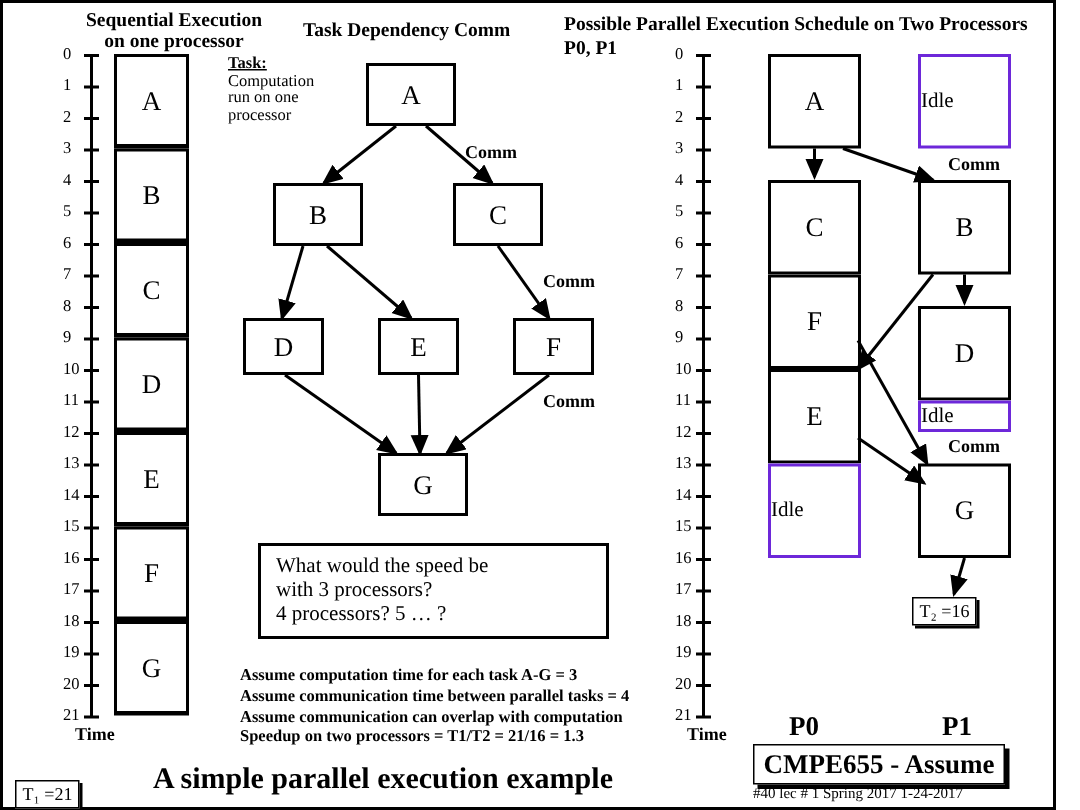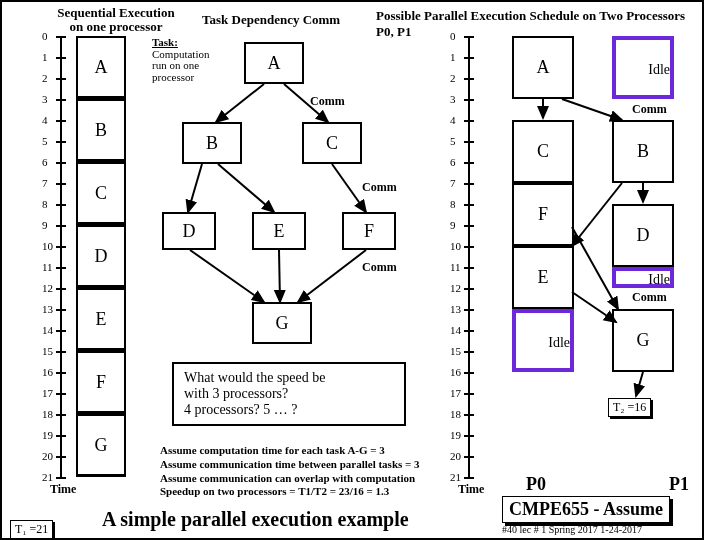--- a/index.html
+++ b/index.html
@@ -2,21 +2,21 @@
 <html><head>
 <meta charset="utf-8">
 <style>
   body { margin:0; padding:0; background:#fff; font-family:"Times New Roman",serif; }
   .page { position:relative; width:704px; height:540px; border:2px solid #000; box-sizing:border-box; }
   .abs { position:absolute; }
   .bold { font-weight:bold; }
   .hdr { font-size:13px; }
   .tick { font-size:11px; }
   .task-box { position:absolute; border:2px solid #000; background:#fff; text-align:center; font-size:18px; font-weight:normal; box-sizing:border-box; }
-  .idle-box { position:absolute; border:4px solid #6d28d9; background:#fff; text-align:right; font-size:14px; box-sizing:border-box; }
+  .idle-box { position:absolute; border:2px solid #6d28d9; background:#fff; text-align:left; font-size:14px; box-sizing:border-box; }
   .small { font-size:12px; }
   .note { font-size:11px; }
   .big-title { font-size:20px; font-weight:bold; }
   .course { font-size:18px; font-weight:bold; border:1px solid #000; padding:2px 6px; background:#fff; box-shadow:3px 3px #000;}
   .seq-bar { position:absolute; left:74px; width:50px; border:2px solid #000; border-bottom:3px solid #000; box-sizing:border-box; text-align:center; font-size:18px; display:flex; align-items:center; justify-content:center;}
   .axis-line { position:absolute; width:2px; background:#000; }
   .q-box { position:absolute; border:2px solid #000; padding:6px 10px; font-size:14px; background:#fff;}
   .t1box { position:absolute; border:1px solid #000; padding:1px 4px; font-size:12px; background:#fff; box-shadow:2px 2px #000;}
   svg.overlay { position:absolute; left:0; top:0; pointer-events:none; }
 </style>
@@ -65,23 +65,23 @@
   <div class="abs small bold" style="left:360px; top:258px;">Comm</div>
 
   <div class="q-box" style="left:170px; top:360px; width:210px;">
     <div>What would the speed be</div>
     <div>with 3 processors?</div>
     <div>4 processors?  5 … ?</div>
   </div>
 
   <div class="abs note bold" style="left:158px; top:442px; line-height:1.25;">
     <div>Assume computation time for each task A-G = 3</div>
-    <div>Assume communication time between parallel tasks = 3</div>
+    <div>Assume communication time between parallel tasks = 4</div>
     <div>Assume communication can overlap with computation</div>
-    <div>Speedup on two processors = T1/T2 = 23/16 = 1.3</div>
+    <div>Speedup on two processors = T1/T2 = 21/16 = 1.3</div>
   </div>
 
   <div class="abs small bold" style="left:456px; top:480px;">Time</div>
 
   <div class="task-box" style="left:510px; top:34px; width:62px; height:63px; line-height:59px;">A</div>
   <div class="task-box" style="left:510px; top:118px; width:62px; height:63px; line-height:59px;">C</div>
   <div class="task-box" style="left:510px; top:181px; width:62px; height:63px; line-height:59px;">F</div>
   <div class="task-box" style="left:510px; top:244px; width:62px; height:63px; line-height:59px;">E</div>
   <div class="idle-box" style="left:510px; top:307px; width:62px; height:63px; line-height:59px;">Idle</div>
 
@@ -90,21 +90,21 @@
   <div class="task-box" style="left:610px; top:202px; width:62px; height:63px; line-height:59px;">D</div>
   <div class="idle-box" style="left:610px; top:265px; width:62px; height:21px; line-height:17px;">Idle</div>
   <div class="task-box" style="left:610px; top:307px; width:62px; height:63px; line-height:59px;">G</div>
 
   <div class="abs small bold" style="left:630px; top:100px;">Comm</div>
   <div class="abs small bold" style="left:630px; top:288px;">Comm</div>
 
   <div class="t1box" style="left:606px; top:396px;">T₂ =16</div>
 
   <div class="abs bold" style="left:524px; top:472px; font-size:18px;">P0</div>
-  <div class="abs bold" style="left:626px; top:472px; font-size:18px;margin-left:41px;">P1</div>
+  <div class="abs bold" style="left:626px; top:472px; font-size:18px;">P1</div>
 
   <div class="abs big-title" style="left:100px; top:506px;">A simple parallel execution example</div>
   <div class="abs course" style="left:500px; top:494px;">CMPE655 - Assume</div>
   <div class="abs" style="left:500px; top:522px; font-size:10px;">#40  lec # 1   Spring 2017   1-24-2017</div>
 
   <svg class="overlay" width="720" height="540">
     <defs>
       <marker id="ah" markerWidth="8" markerHeight="8" refX="6" refY="3" orient="auto">
         <path d="M0,0 L7,3 L0,6 Z" fill="#000"></path>
       </marker>

